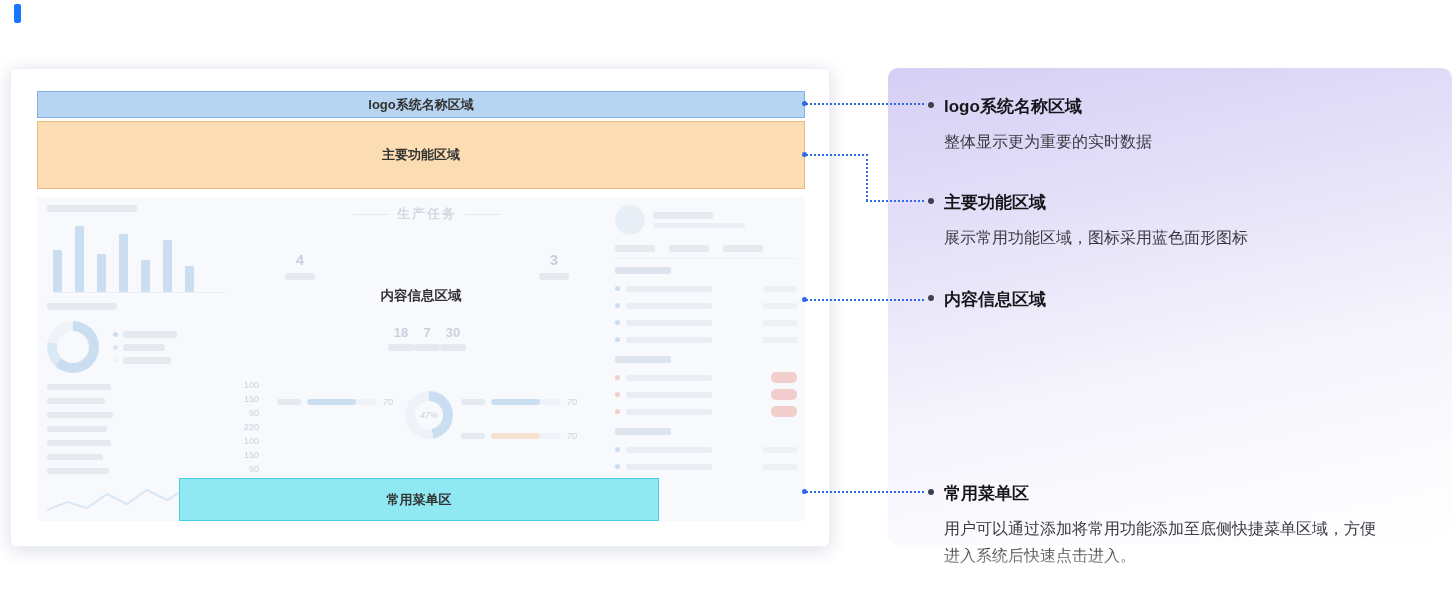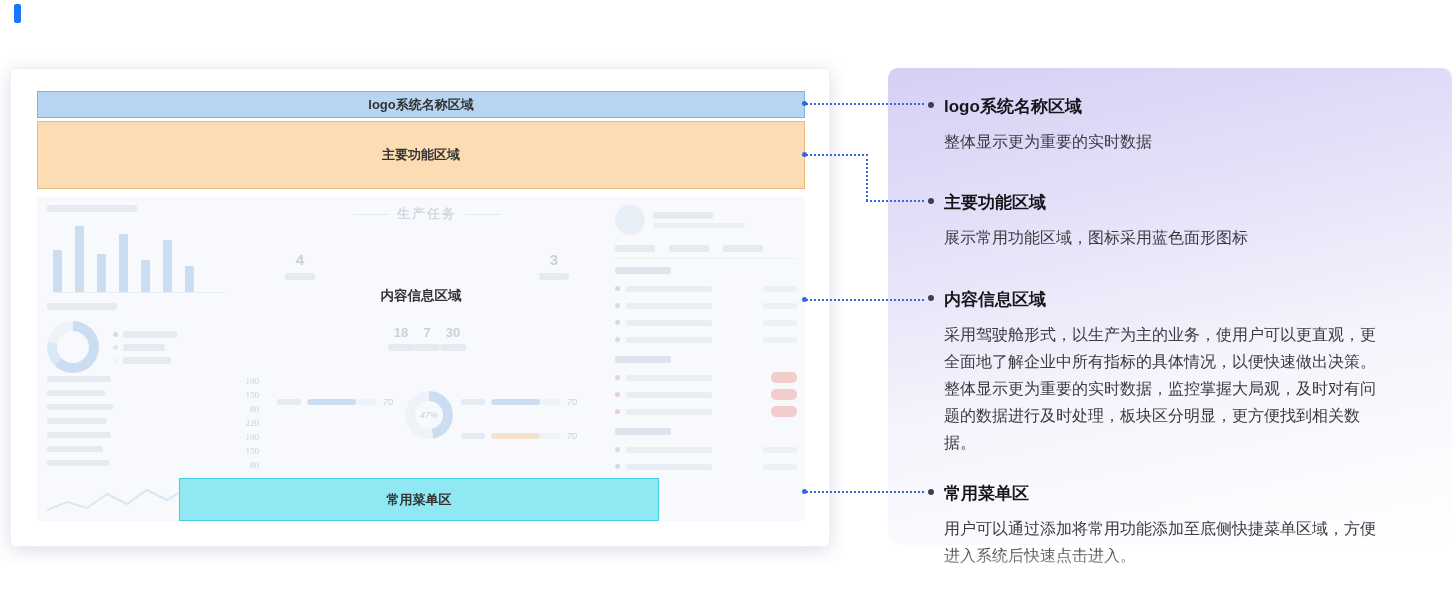--- a/index.html
+++ b/index.html
@@ -28,21 +28,21 @@
   .d-left{position:absolute;left:10px;top:8px;width:212px;}
   .fchart{display:flex;align-items:flex-end;gap:13px;height:70px;margin:10px 0 0 6px;
     border-bottom:1px solid #c6d4e4;width:172px;}
   .fbar{width:9px;background:#5b9bd5;border-radius:1px;}
   .donut{border-radius:50%;position:relative;font-style:italic;}
   .donut::after{content:"";position:absolute;background:#f7f9fc;border-radius:50%;inset:10px;}
   .drow{display:flex;align-items:center;gap:14px;margin-top:8px;height:58px;}
   .d1{width:52px;height:52px;background:conic-gradient(#5b9bd5 0 62%,#8fc3e8 62% 78%,#dde7f2 0);}
   .leg{display:flex;align-items:center;gap:5px;margin:6px 0;}
   .ldot{width:5px;height:5px;border-radius:50%;background:#5b9bd5;}
-  .lrow{display:flex;align-items:flex-start;height:14px;font-family:Liberation Serif, serif;}
+  .lrow{display:flex;align-items:flex-end;height:14px;}
   .lval{margin-left:auto;font-size:9px;color:#54688c;}
   .d-mid{position:absolute;left:240px;top:8px;width:300px;}
   .mhead{display:flex;align-items:center;justify-content:center;gap:8px;}
   .hl{width:36px;height:1px;background:#b9c7d8;}
   .ht{font-size:13px;font-weight:bold;color:#7286a0;letter-spacing:2px;}
   .mstats{position:relative;height:128px;}
   .gauge{position:absolute;left:104px;top:10px;width:92px;height:92px;border-radius:50%;
     background:conic-gradient(from 210deg,#4a90d9 0 150deg,#d9e4f2 150deg 300deg,transparent 300deg);}
   .gauge::after{content:"";position:absolute;inset:12px;background:#f7f9fc;border-radius:50%;}
   .gval{position:absolute;inset:0;display:flex;align-items:center;justify-content:center;
@@ -340,21 +340,20 @@
 
     <div class="ann" style="top:123px">
       <span class="bullet"></span>
       <div class="t">主要功能区域</div>
       <div class="b">展示常用功能区域，图标采用蓝色面形图标</div>
     </div>
 
     <div class="ann" style="top:220px">
       <span class="bullet"></span>
       <div class="t">内容信息区域</div>
-      <div class="b">采用驾驶舱形式，以生产为主的业务，使用户可以更直观，更全面地了解企业中所有指标的具体情况，以便快速做出决策。整体显示更为重要的实时数据，监控掌握大局观，及时对有问题的数据进行及时处理，板块区分明显，更方便找到相关数据。</div>
     </div>
 
     <div class="ann" style="top:414px">
       <span class="bullet"></span>
       <div class="t">常用菜单区</div>
       <div class="b">用户可以通过添加将常用功能添加至底侧快捷菜单区域，方便进入系统后快速点击进入。</div>
     </div>
 
   </div>
 

